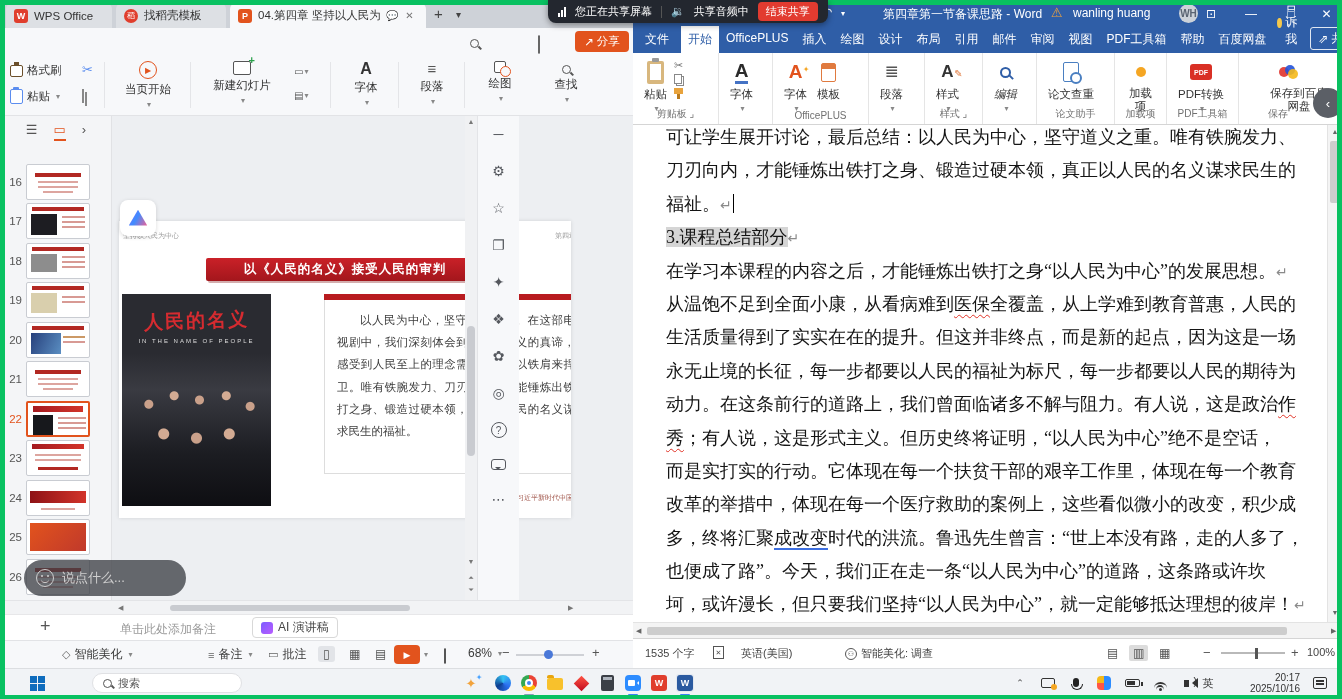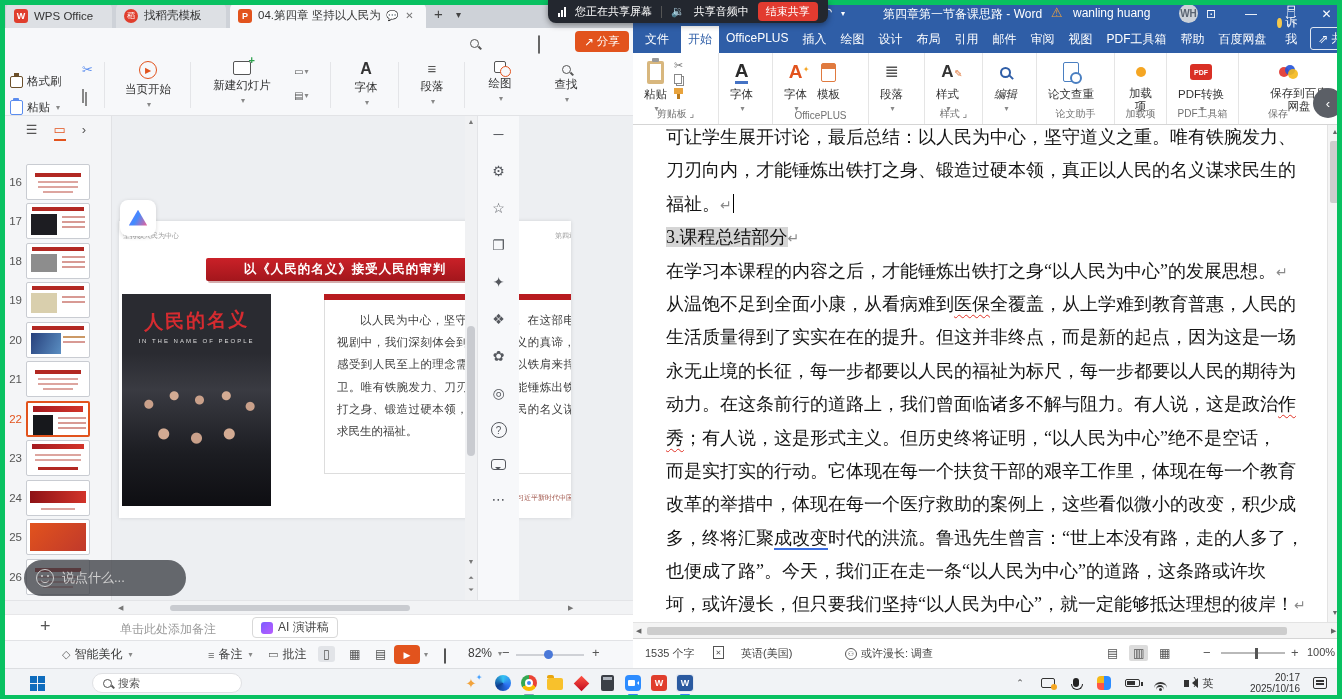--- a/index.html
+++ b/index.html
@@ -38,21 +38,21 @@
   #wps-share-btn{position:absolute;left:575px;top:31px;width:54px;height:21px;background:#e2531d;border-radius:4px;color:#fff;font-size:11.5px;display:flex;align-items:center;justify-content:center;gap:3px;}
   .mag{width:9px;height:9px;border:1.5px solid #555;border-radius:50%;position:relative;display:inline-block;}
   .mag::after{content:"";position:absolute;width:4px;height:1.5px;background:#555;transform:rotate(45deg);right:-4px;bottom:-1px;}
   .cloud-ic{width:14px;height:9px;background:#f7f8fa;border:1.5px solid #666;border-radius:7px;position:relative;}
 
   #wps-toolbar{left:0;top:54px;width:633px;height:62px;background:#f7f8fa;border-bottom:1px solid #e2e3e6;font-size:11.5px;color:#333;}
   .tsep{position:absolute;top:8px;width:1px;height:46px;background:#e4e5e8;}
   .wtb{position:absolute;display:flex;flex-direction:column;align-items:center;gap:3px;}
   .wtb .lab{font-size:11.5px;color:#333;white-space:nowrap;}
   .dd::after{content:"▾";font-size:8px;color:#888;margin-left:2px;}
-  .rowbtn{position:absolute;display:flex;align-items:center;gap:4px;font-size:11.5px;color:#333;margin-top:11px;}
+  .rowbtn{position:absolute;display:flex;align-items:center;gap:4px;font-size:11.5px;color:#333;}
   
   .i-brush{width:13px;height:12px;border:1.5px solid #6b4f2a;border-radius:2px;position:relative;background:#fff;}
   .i-brush::after{content:"";position:absolute;left:3px;top:-4px;width:5px;height:4px;background:#6b4f2a;}
   .i-clip{width:13px;height:15px;border:1.5px solid #5b8def;border-radius:2px;position:relative;background:#fff;}
   .i-clip::after{content:"";position:absolute;left:2px;top:-3px;width:6px;height:3px;background:#5b8def;border-radius:1px;}
   .i-copy{width:11px;height:13px;border:1.5px solid #888;background:#fff;box-shadow:3px 3px 0 -1px #fff,3px 3px 0 0 #888;}
   .i-scis{color:#5b8def;font-size:13px;}
   .i-play{width:18px;height:18px;border:1.5px solid #e2531d;border-radius:50%;color:#e2531d;font-size:8px;display:flex;align-items:center;justify-content:center;}
   .i-newslide{width:18px;height:14px;border:1.5px solid #555;border-radius:2px;position:relative;background:#fff;}
   .i-newslide::after{content:"+";position:absolute;right:-5px;top:-8px;color:#2ba14b;font-weight:bold;font-size:11px;}
@@ -486,21 +486,21 @@
         <span style="font-size:11px;color:#666;">▭</span>
         <span>批注</span>
       </div>
       <span class="st-view sel abs" style="left:318px;top:5px;">▯</span>
       <span class="st-view abs" style="left:344px;top:5px;">▦</span>
       <span class="st-view abs" style="left:370px;top:5px;">▤</span>
       <div id="wps-play">▶</div>
       <span class="abs" style="left:424px;top:9px;font-size:8px;color:#888;">▾</span>
       <span class="abs" style="left:444px;top:8px;"><span class="fit-ic"></span></span>
       <div class="st-item dd" style="left:468px;">
-          <span>82%</span>
+          <span>68%</span>
         </div>
       <span class="abs" style="left:502px;top:4px;font-size:13px;color:#555;">−</span>
       <div class="zoom-track">
           <div class="zoom-knob"></div>
         </div>
       <span class="abs" style="left:592px;top:4px;font-size:13px;color:#555;">+</span>
     </div>
   </div>
 
   <div id="word" class="abs">
@@ -681,21 +681,21 @@
     </div>
 
     <div id="word-status" class="abs">
       <span class="ws-item" style="left:12px;">1535 个字</span>
       <span class="ws-item" style="left:80px;">
           <span class="proof-ic">✕</span>
         </span>
       <span class="ws-item" style="left:108px;">英语(美国)</span>
       <span class="ws-item" style="left:212px;">
           <span class="acc-ic">⚇</span> 
-          <span>或许漫长: 调查</span>
+          <span>智能美化: 调查</span>
         </span>
       <span class="ws-view abs" style="left:470px;top:6px;">▤</span>
       <span class="ws-view sel abs" style="left:496px;top:6px;">▥</span>
       <span class="ws-view abs" style="left:522px;top:6px;">▦</span>
       <span class="abs" style="left:570px;top:6px;font-size:13px;color:#555;">−</span>
       <div class="wz-track">
           <div class="wz-knob"></div>
         </div>
       <span class="abs" style="left:658px;top:6px;font-size:13px;color:#555;">+</span>
       <span class="ws-item" style="left:674px;">100%</span>

